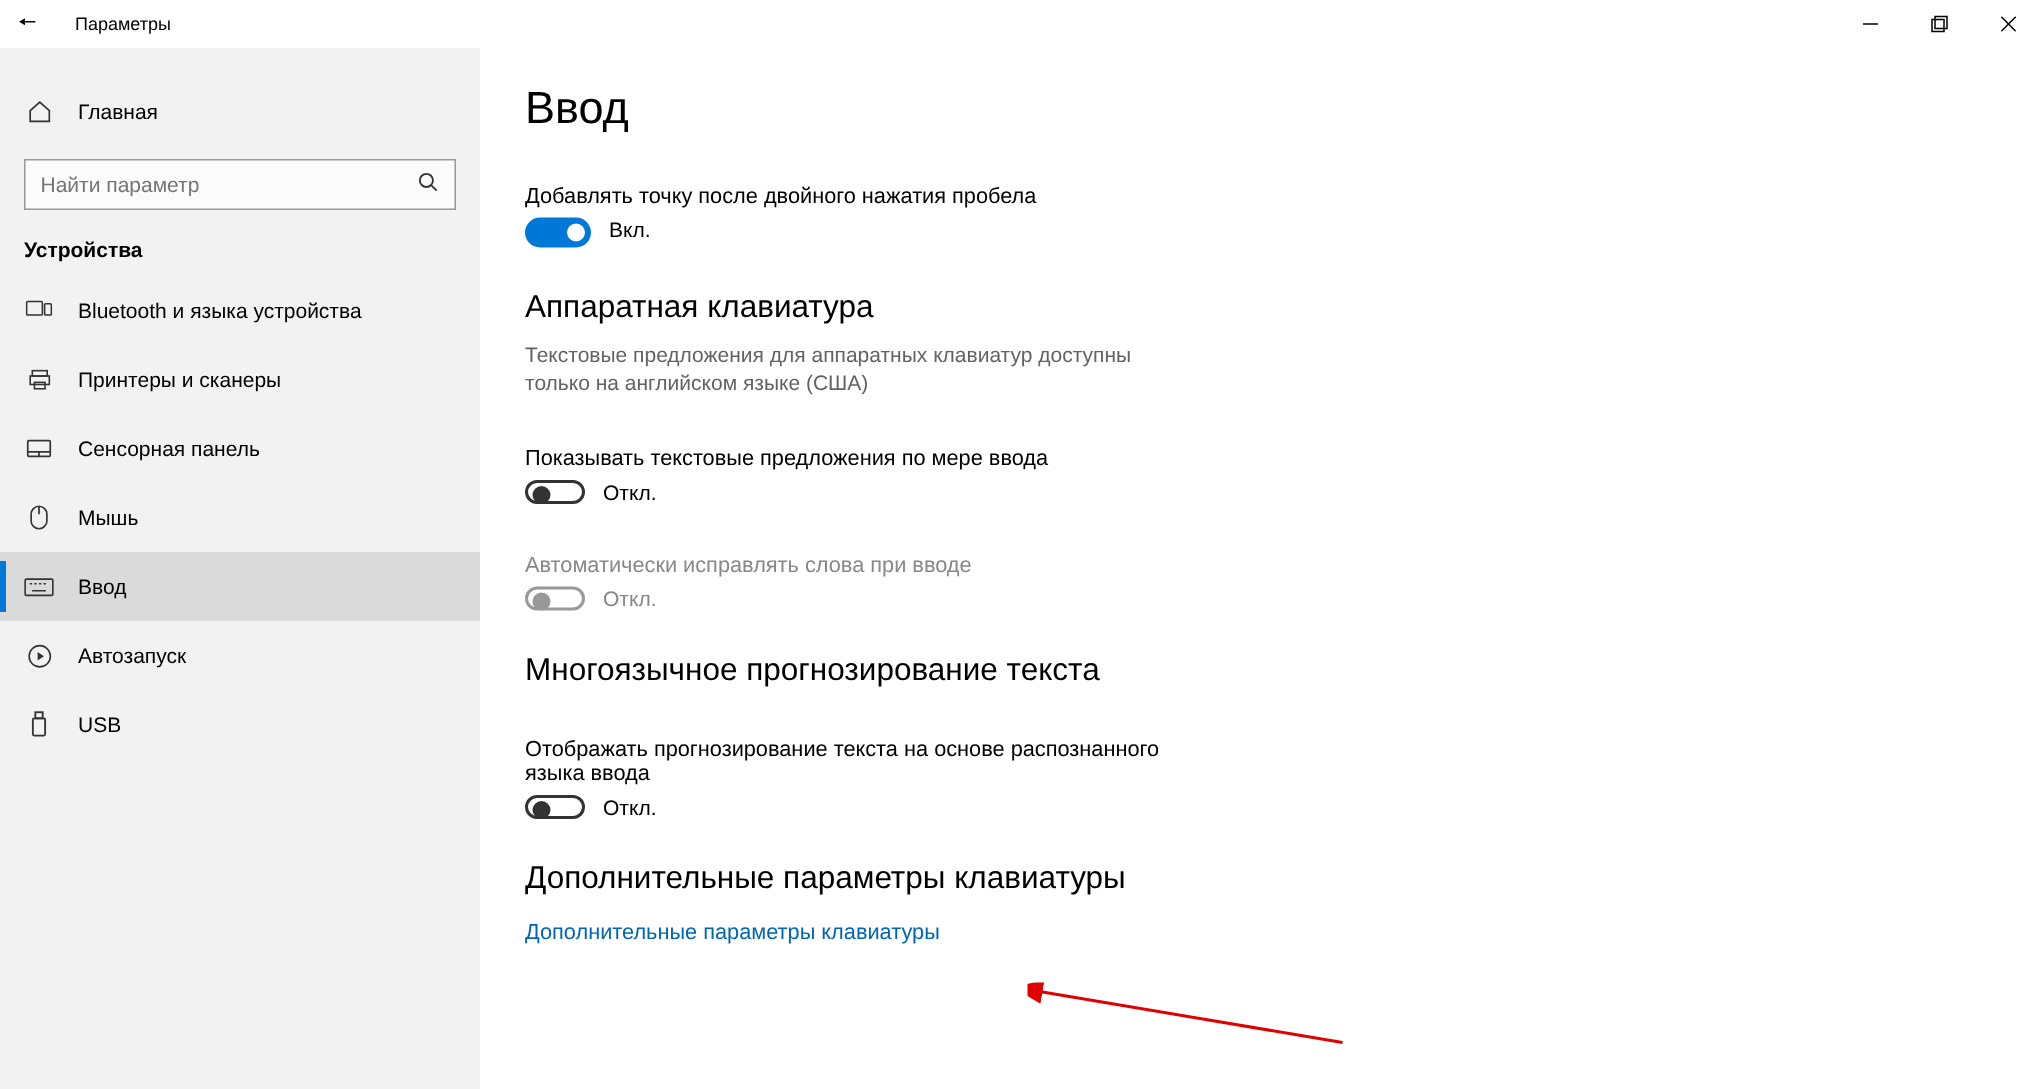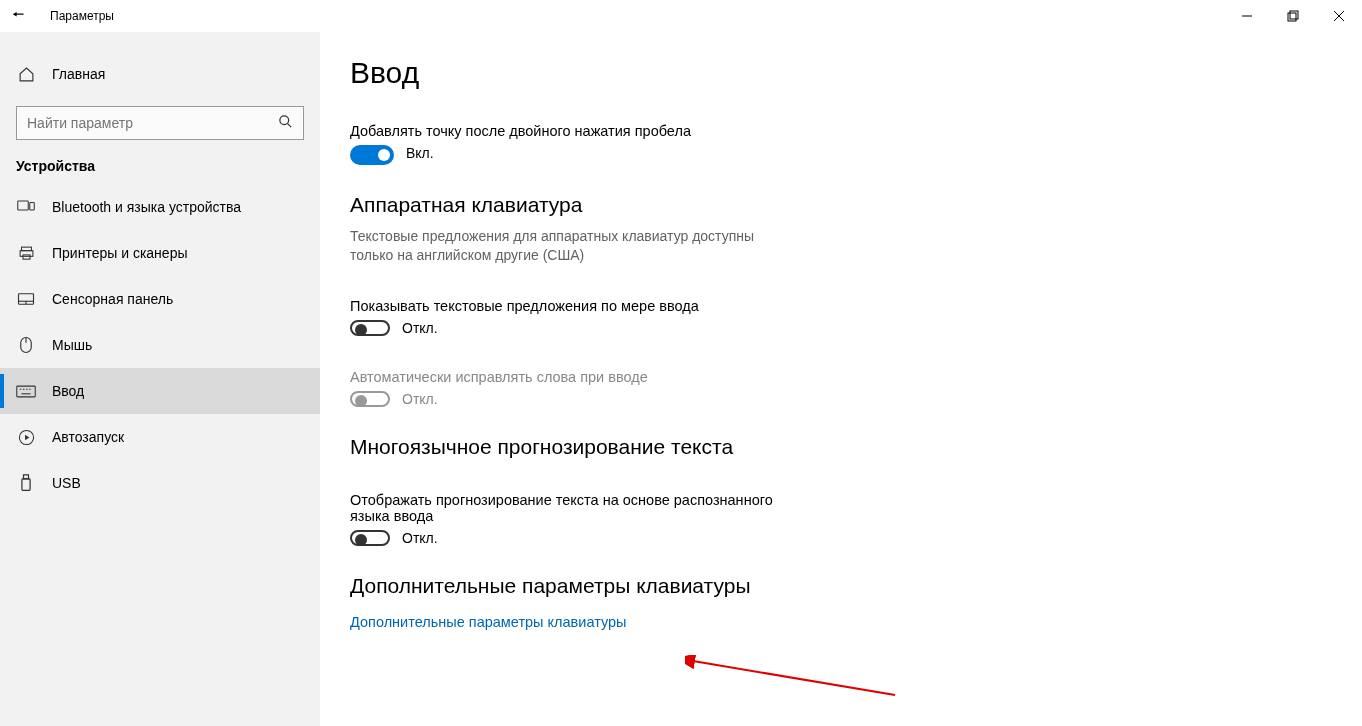--- a/index.html
+++ b/index.html
@@ -293,21 +293,21 @@
   <div class="main">
     <h1 class="page-title">Ввод</h1>
 
     <div class="setting-label">Добавлять точку после двойного нажатия пробела</div>
     <div class="toggle-row">
       <div class="toggle on"></div>
       <span class="toggle-state">Вкл.</span>
     </div>
 
     <h2 class="section-head">Аппаратная клавиатура</h2>
-    <div class="section-desc">Текстовые предложения для аппаратных клавиатур доступны только на английском другие (США)</div>
+    <div class="section-desc">Текстовые предложения для аппаратных клавиатур доступны только на английском языке (США)</div>
 
     <div class="setting-label">Показывать текстовые предложения по мере ввода</div>
     <div class="toggle-row">
       <div class="toggle off"></div>
       <span class="toggle-state">Откл.</span>
     </div>
 
     <div class="setting-label disabled-label">Автоматически исправлять слова при вводе</div>
     <div class="toggle-row">
       <div class="toggle off disabled"></div>

